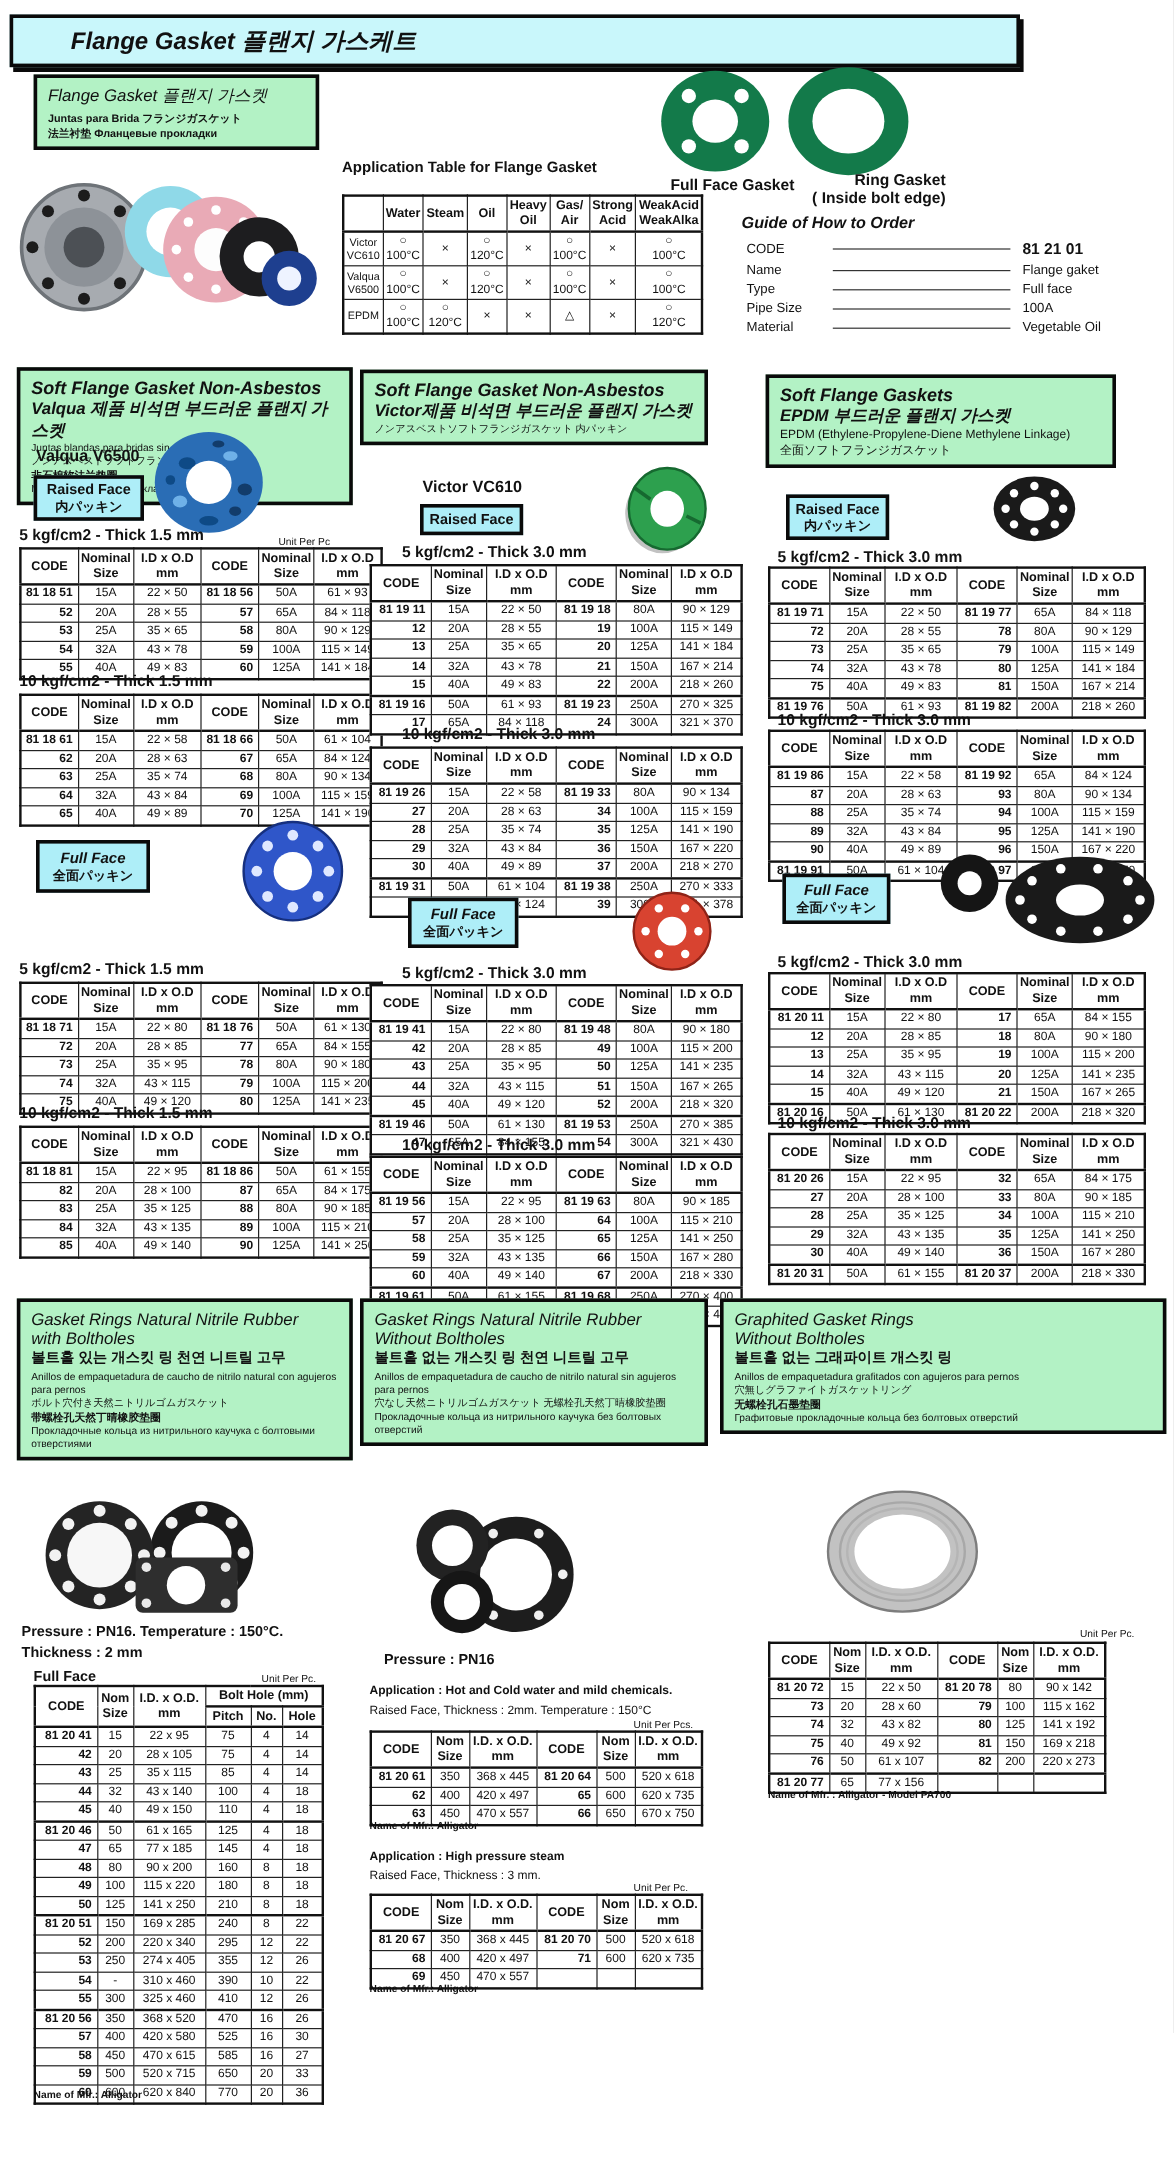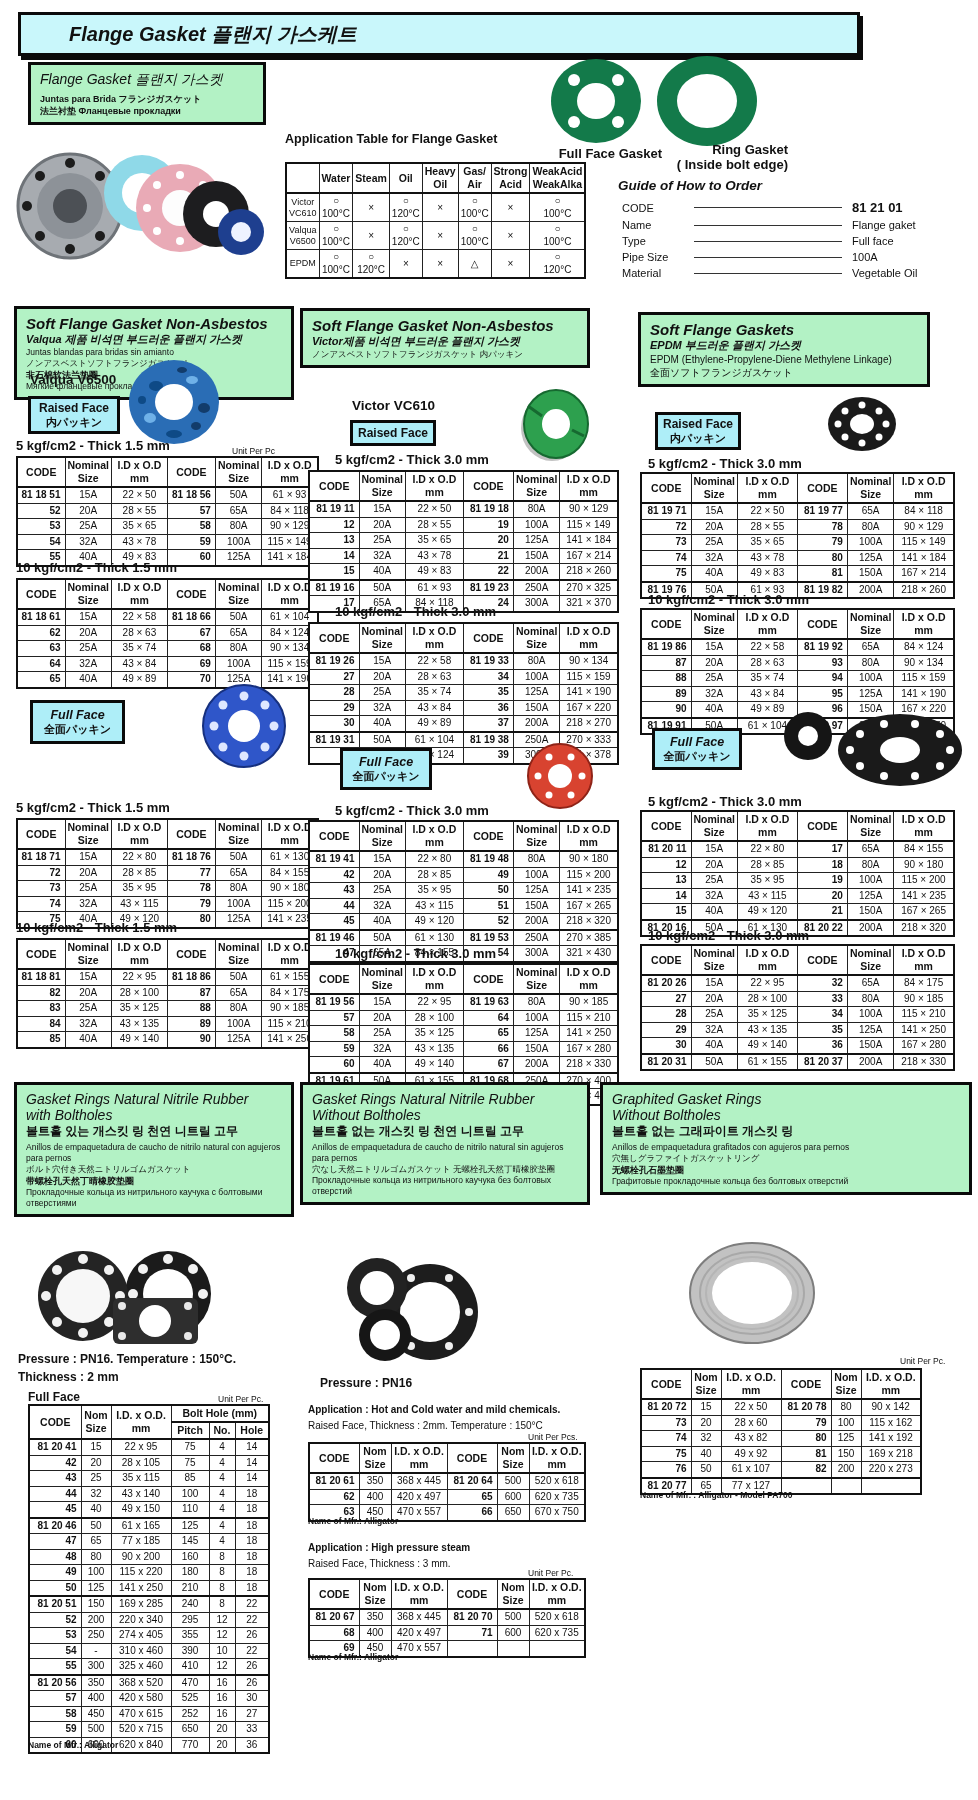--- a/index.html
+++ b/index.html
@@ -26,38 +26,38 @@
   .txt10{font-size:10px;}
   .imglabel{font-weight:bold;font-size:13px;text-align:right;}
   .gtitle{font-style:italic;font-weight:bold;font-size:13.5px;}
   .g-row{display:flex;align-items:center;font-size:11px;margin-bottom:4px;}
   .g-label{width:62px;}
   .g-line{flex:1;border-top:1.5px solid #333;margin:0 10px;}
   .g-val{width:110px;}
   .g-row.first .g-val{font-weight:bold;font-size:13px;}
   .gb-l1{font-size:15px;font-weight:bold;font-style:italic;}
   .gb-l1s{font-size:14px;font-weight:normal;font-style:italic;}
-  .gb-ko{font-size:11px;font-weight:bold;font-style:italic;}
+  .gb-ko{font-size:14px;font-weight:bold;font-style:italic;}
   .gb-kob{font-size:12px;font-weight:bold;}
   .gb-s{font-size:8.5px;line-height:1.3;}
   .gb-sb{font-size:9px;font-weight:bold;line-height:1.35;}
   table.cat{border-collapse:collapse;background:#fff;border:2px solid #111;}
   table.cat th,table.cat td{border:1px solid #222;font-size:10px;padding:1px 2px;
         text-align:center;white-space:pre-line;line-height:1.25;}
   table.cat th{font-weight:bold;border-bottom:2px solid #111;font-size:10.5px;}
   table.cat td.code{text-align:right;font-weight:bold;padding-right:4px;}
   table.cat td.rowhead{font-size:9px;}
   table.cat tr.sep td{border-top:2px solid #111;}
 </style>
 </head>
 <body>
 
 <div id="page">
 
-  <div class="abs banner" style="left:18px;top:12px;width:788px;height:38px">
+  <div class="abs banner" style="left:8px;top:12px;width:788px;height:38px">
     <span>Flange Gasket   플랜지 가스케트</span>
   </div>
 
   <div class="abs greenbox" style="left:28px;top:62px;width:238px">
     <div class="gb-l1s">Flange Gasket    플랜지 가스켓</div>
     <div class="gb-sb" style="margin-top:4px">Juntas para Brida     フランジガスケット</div>
     <div class="gb-sb">法兰衬垫     Фланцевые прокладки</div>
   </div>
 
   <svg class="abs" style="left:10px;top:146px" width="255" height="120" viewBox="0 0 255 120">
@@ -1454,21 +1454,21 @@
             <td>400</td>
             <td>420 x 580</td>
             <td>525</td>
             <td>16</td>
             <td>30</td>
           </tr>
           <tr>
             <td class="code">58</td>
             <td>450</td>
             <td>470 x 615</td>
-            <td>252</td>
+            <td>585</td>
             <td>16</td>
             <td>27</td>
           </tr>
           <tr>
             <td class="code">59</td>
             <td>500</td>
             <td>520 x 715</td>
             <td>650</td>
             <td>20</td>
             <td>33</td>
@@ -1699,21 +1699,21 @@
             <td class="code">76</td>
             <td>50</td>
             <td>61 x 107</td>
             <td class="code">82</td>
             <td>200</td>
             <td>220 x 273</td>
           </tr>
           <tr class="sep">
             <td class="code">81 20 77</td>
             <td>65</td>
-            <td>77 x 127</td>
+            <td>77 x 156</td>
             <td class="code"></td>
             <td></td>
             <td></td>
           </tr>
         </tbody>
       </table>
     </div>
   <div class="abs mfr" style="left:640px;top:1490px">Name of Mfr. : Alligator - Model PA700</div>
 
 </div>

